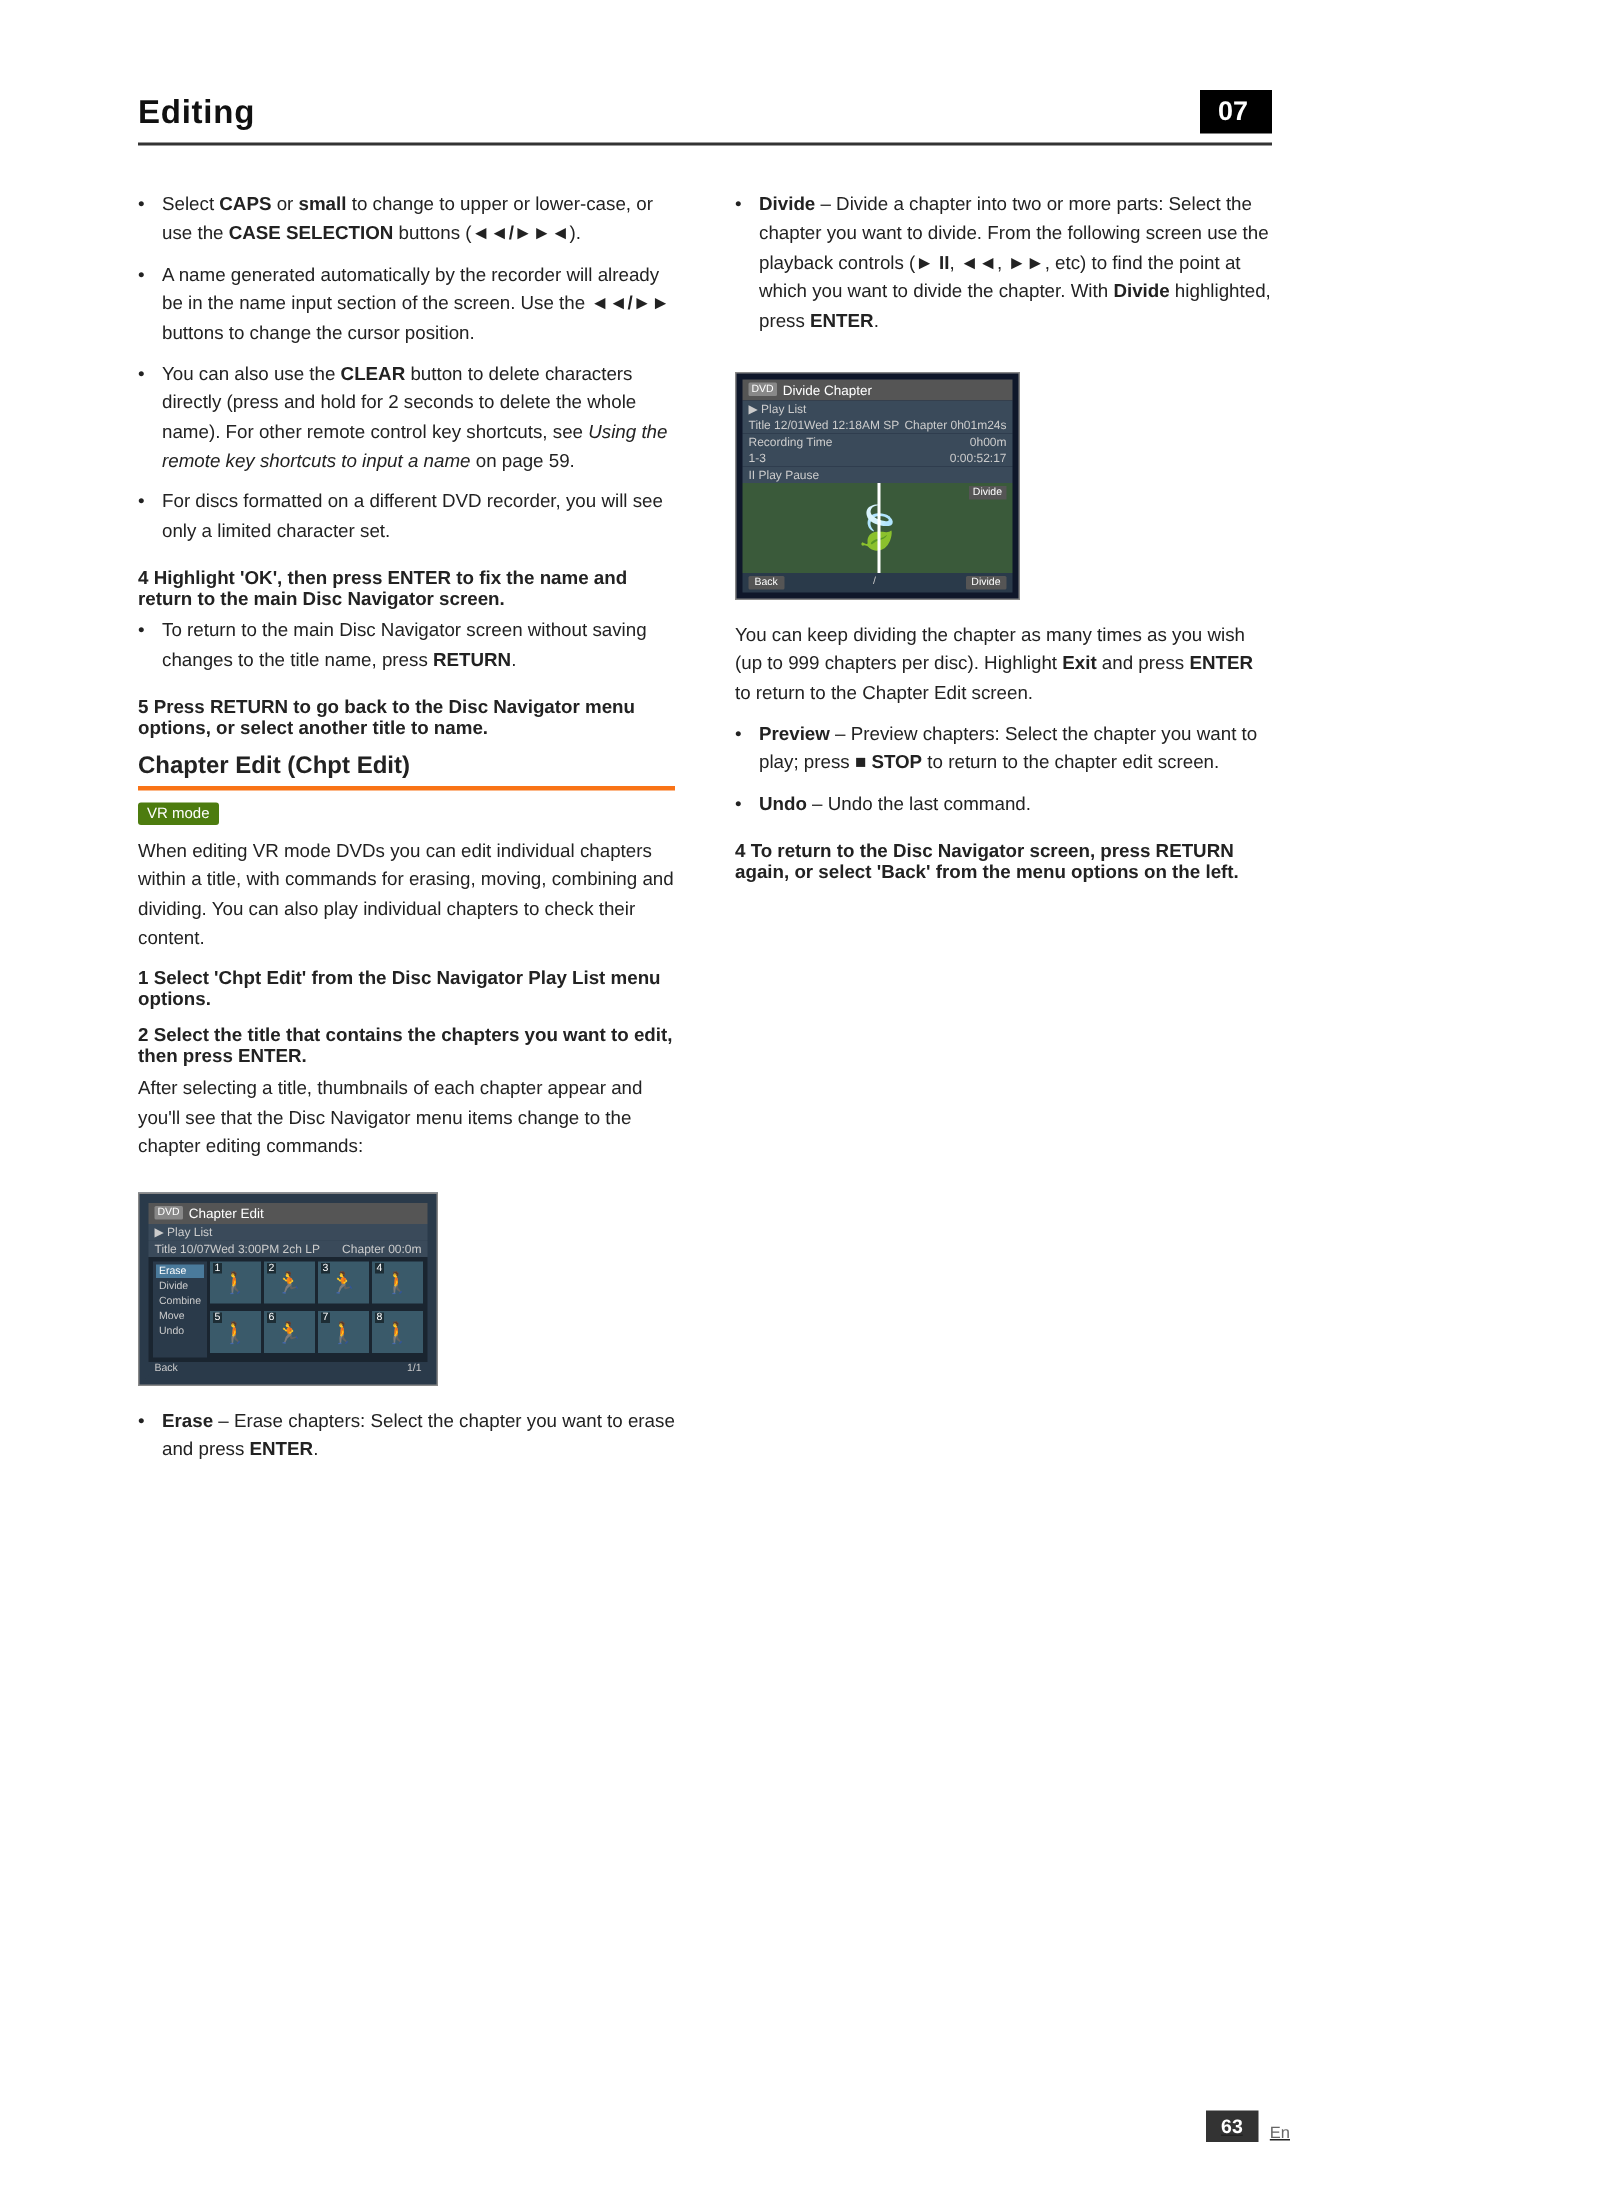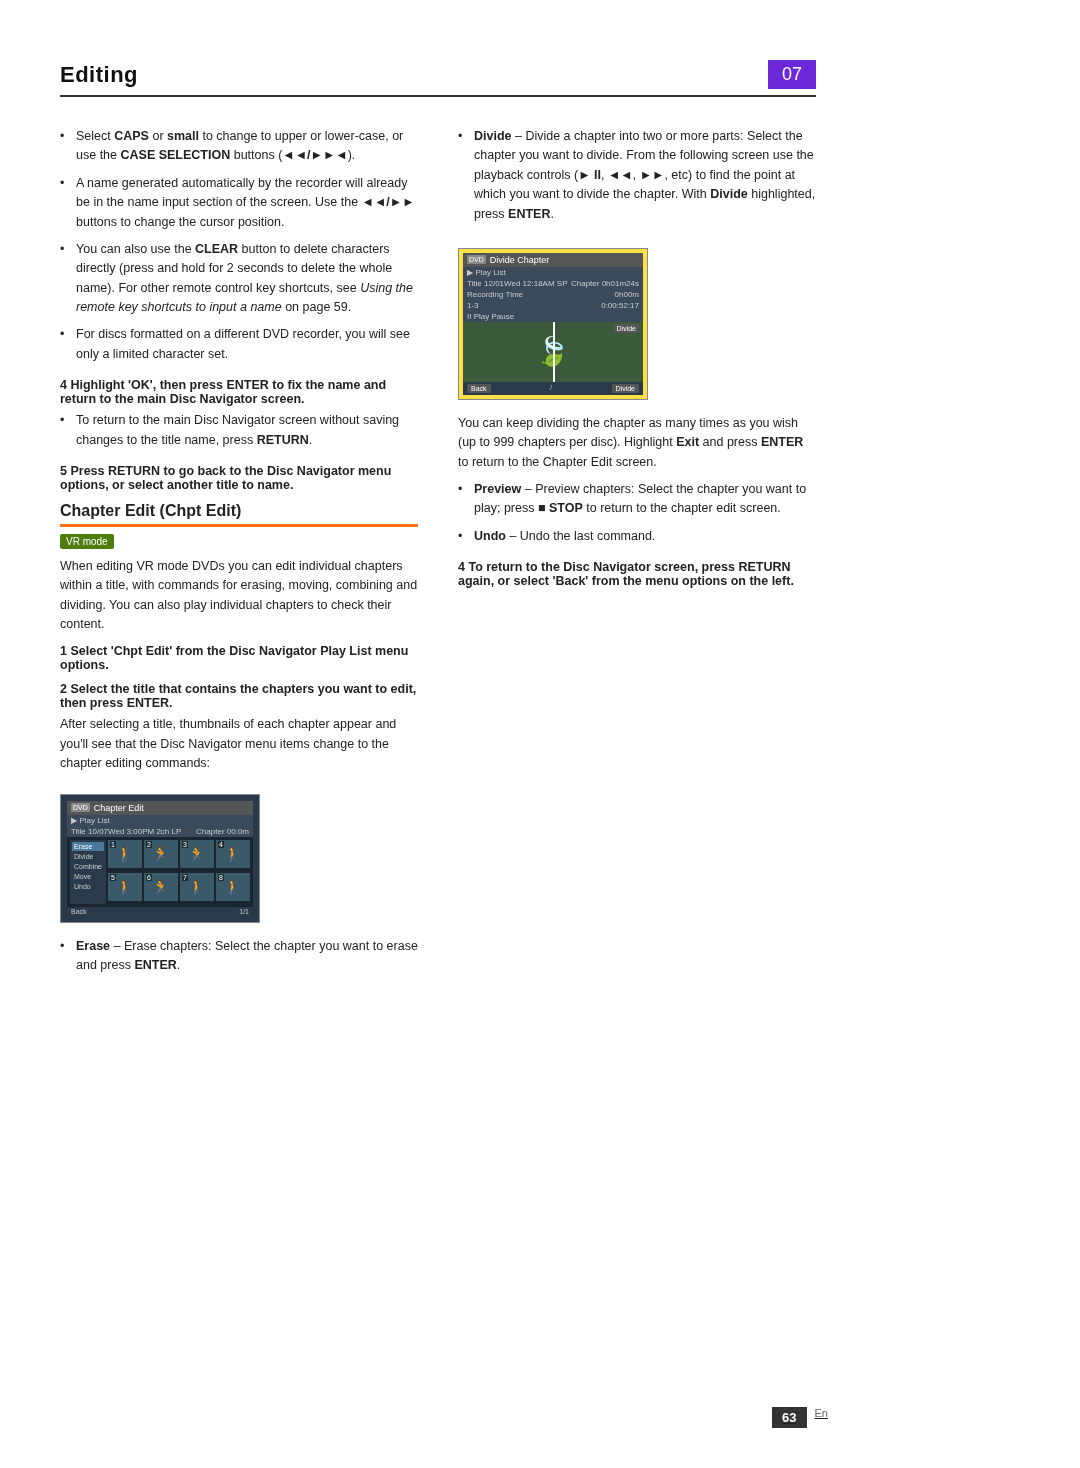--- a/index.html
+++ b/index.html
@@ -12,47 +12,48 @@
       font-size: 13px;
       color: #222;
       position: relative;
     }
 
     .page-container {
       width: 888px;
       min-height: 1468px;
       padding: 60px 72px 80px 60px;
       position: relative;
+      margin-left: 32px;
     }
 
     
     .page-header {
       display: flex;
       align-items: center;
       justify-content: space-between;
       margin-bottom: 30px;
       border-bottom: 2px solid #333;
       padding-bottom: 6px;
     }
 
     .page-title {
       font-size: 22px;
       font-weight: bold;
       color: #111;
       letter-spacing: 0.5px;
     }
 
     .chapter-number {
-      background: #6d28d9;
+      background: #000000;
       color: #fff;
       font-size: 18px;
-      font-weight: normal;
+      font-weight: bold;
       padding: 4px 12px;
       min-width: 48px;
-      text-align: center;
+      text-align: left;
     }
 
     
     .content-columns {
       display: flex;
       gap: 40px;
     }
 
     .left-column {
       flex: 1;
@@ -222,21 +223,21 @@
       color: #ccc;
       font-size: 7px;
       padding: 1px 4px;
       display: flex;
       justify-content: space-between;
     }
 
     
     .divide-screen {
       border: 1.5px solid #888;
-      background: #fde047;
+      background: #0f172a;
       margin: 10px 0 14px 0;
       padding: 4px;
       display: inline-block;
       width: 190px;
       text-align: right;
     }
 
     .divide-content {
       background: #3a5a3a;
       height: 60px;
@@ -286,21 +287,21 @@
     
     strong { font-weight: bold; }
     em { font-style: italic; }
 
     
     .page-footer {
       position: absolute;
       bottom: 40px;
       right: 60px;
       display: flex;
-      align-items: flex-start;
+      align-items: flex-end;
       gap: 8px;
       text-decoration: underline;
     }
 
     .page-num-badge {
       background: #333;
       color: #fff;
       font-size: 13px;
       font-weight: bold;
       padding: 3px 10px;

